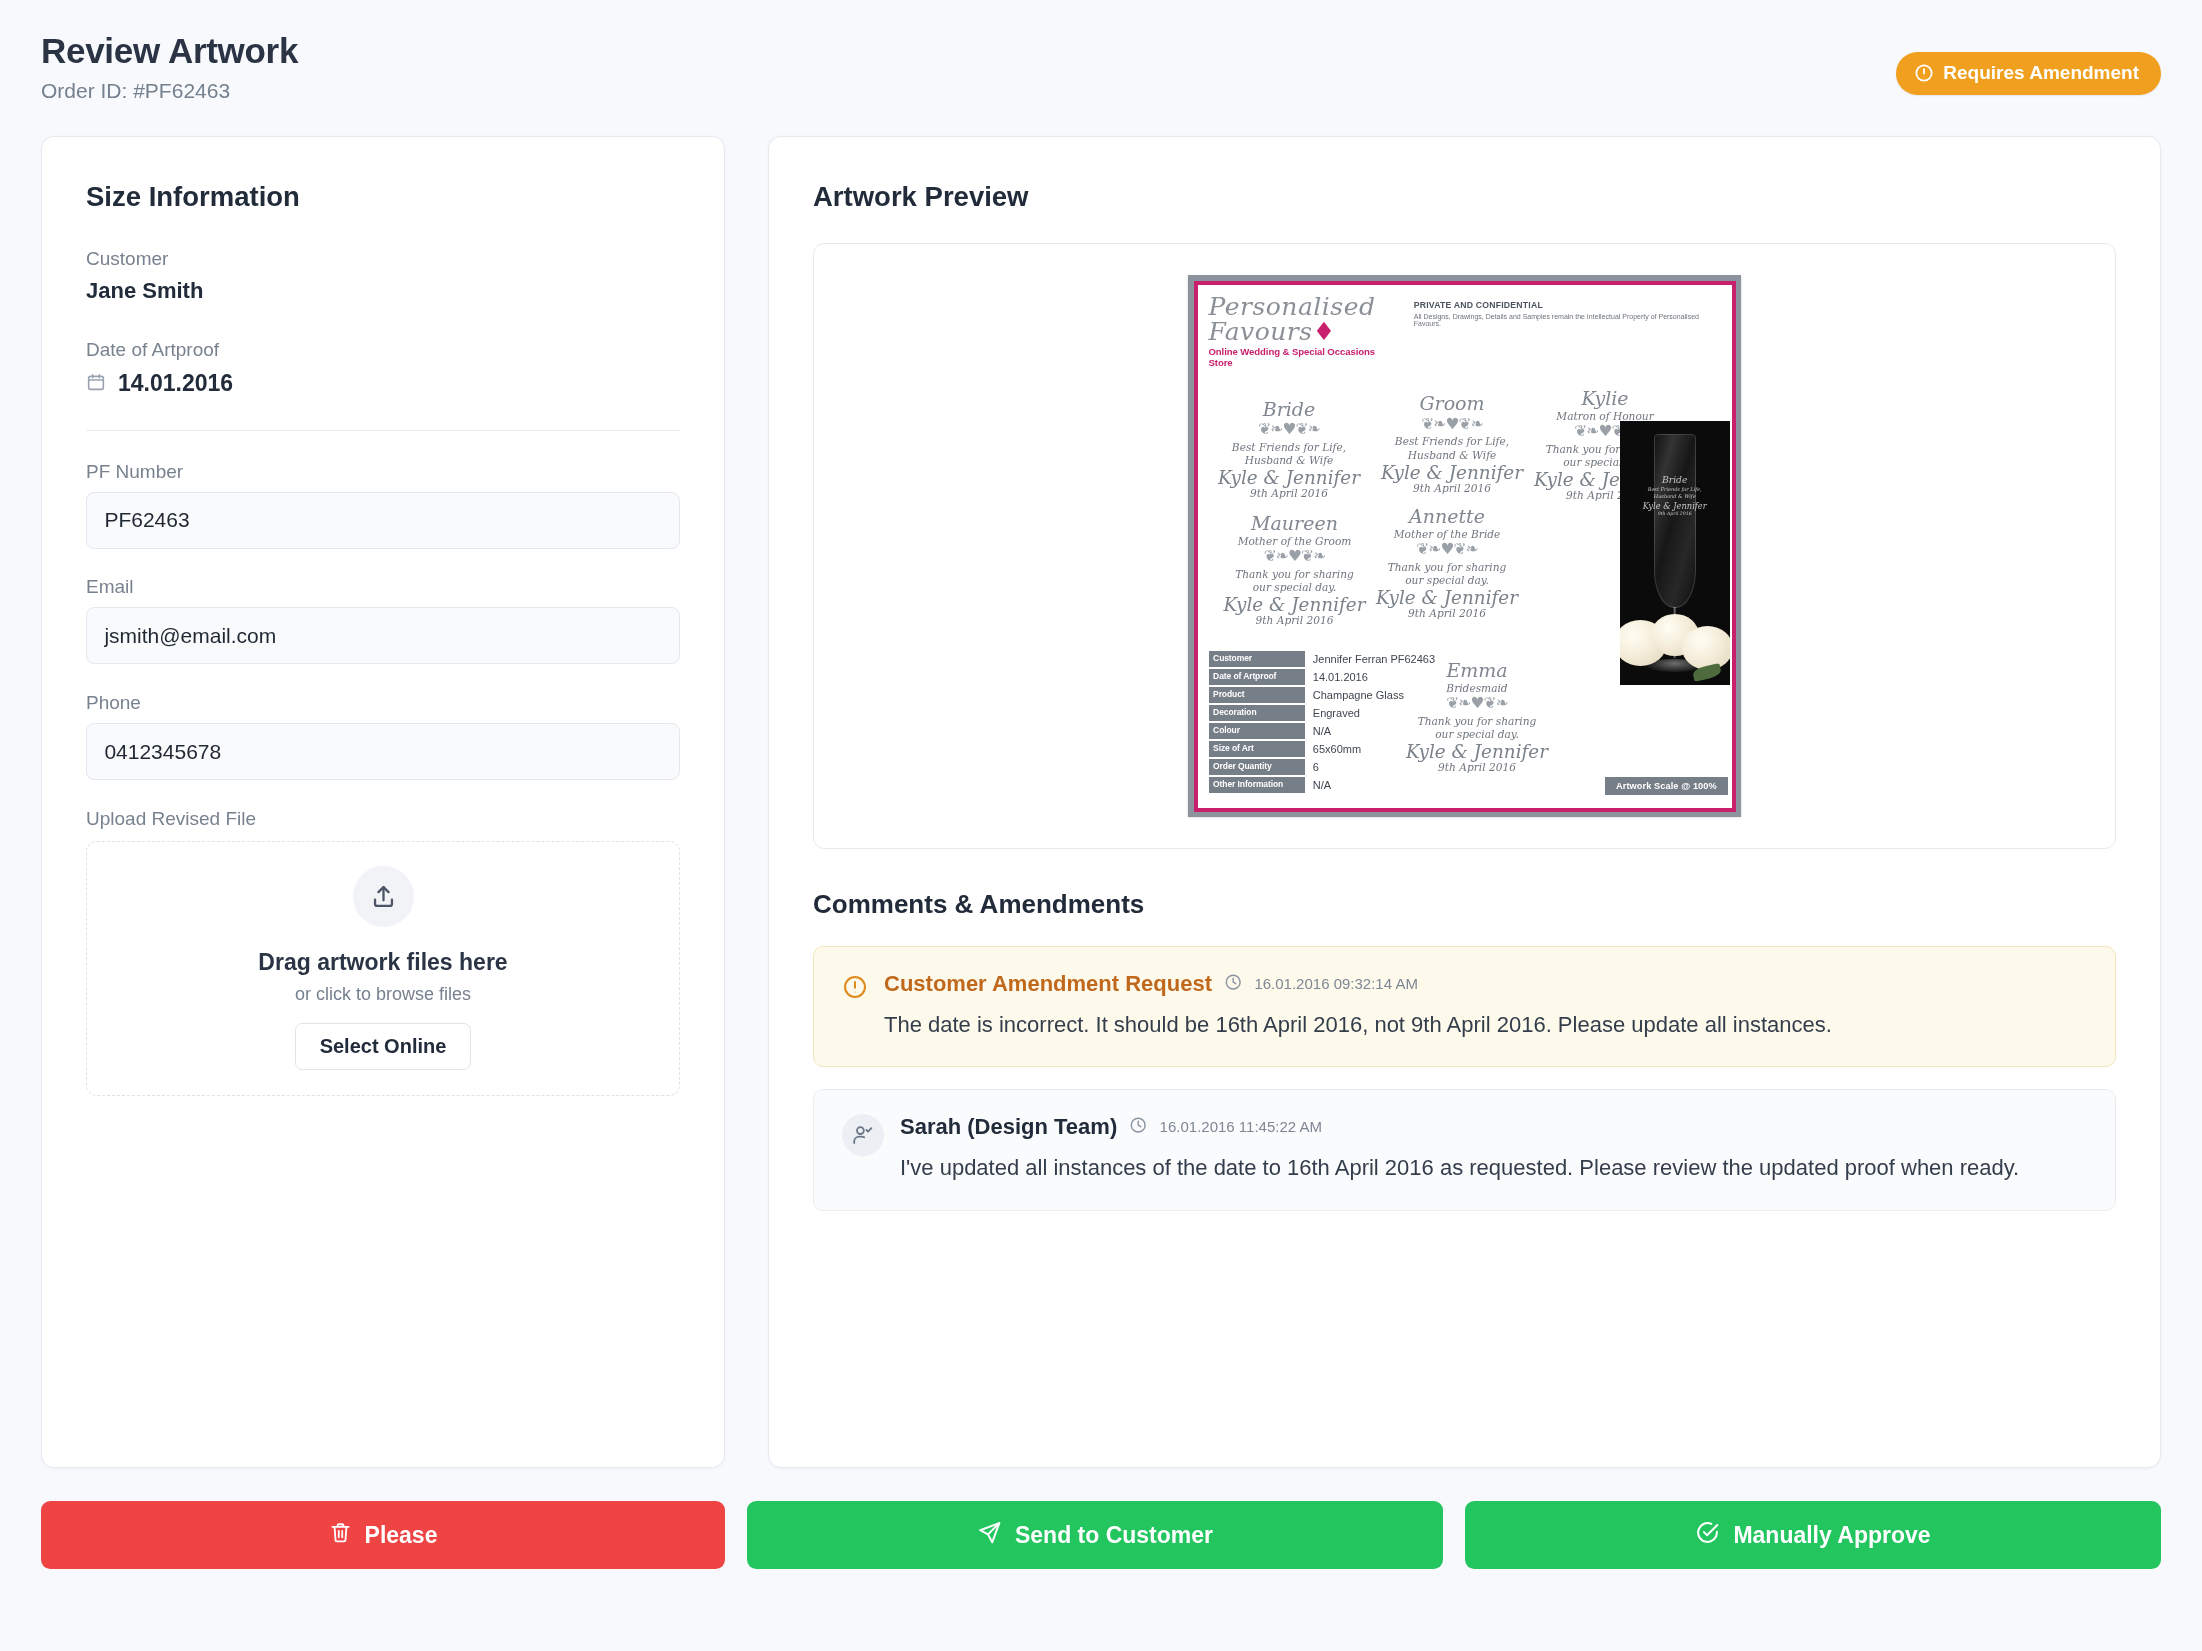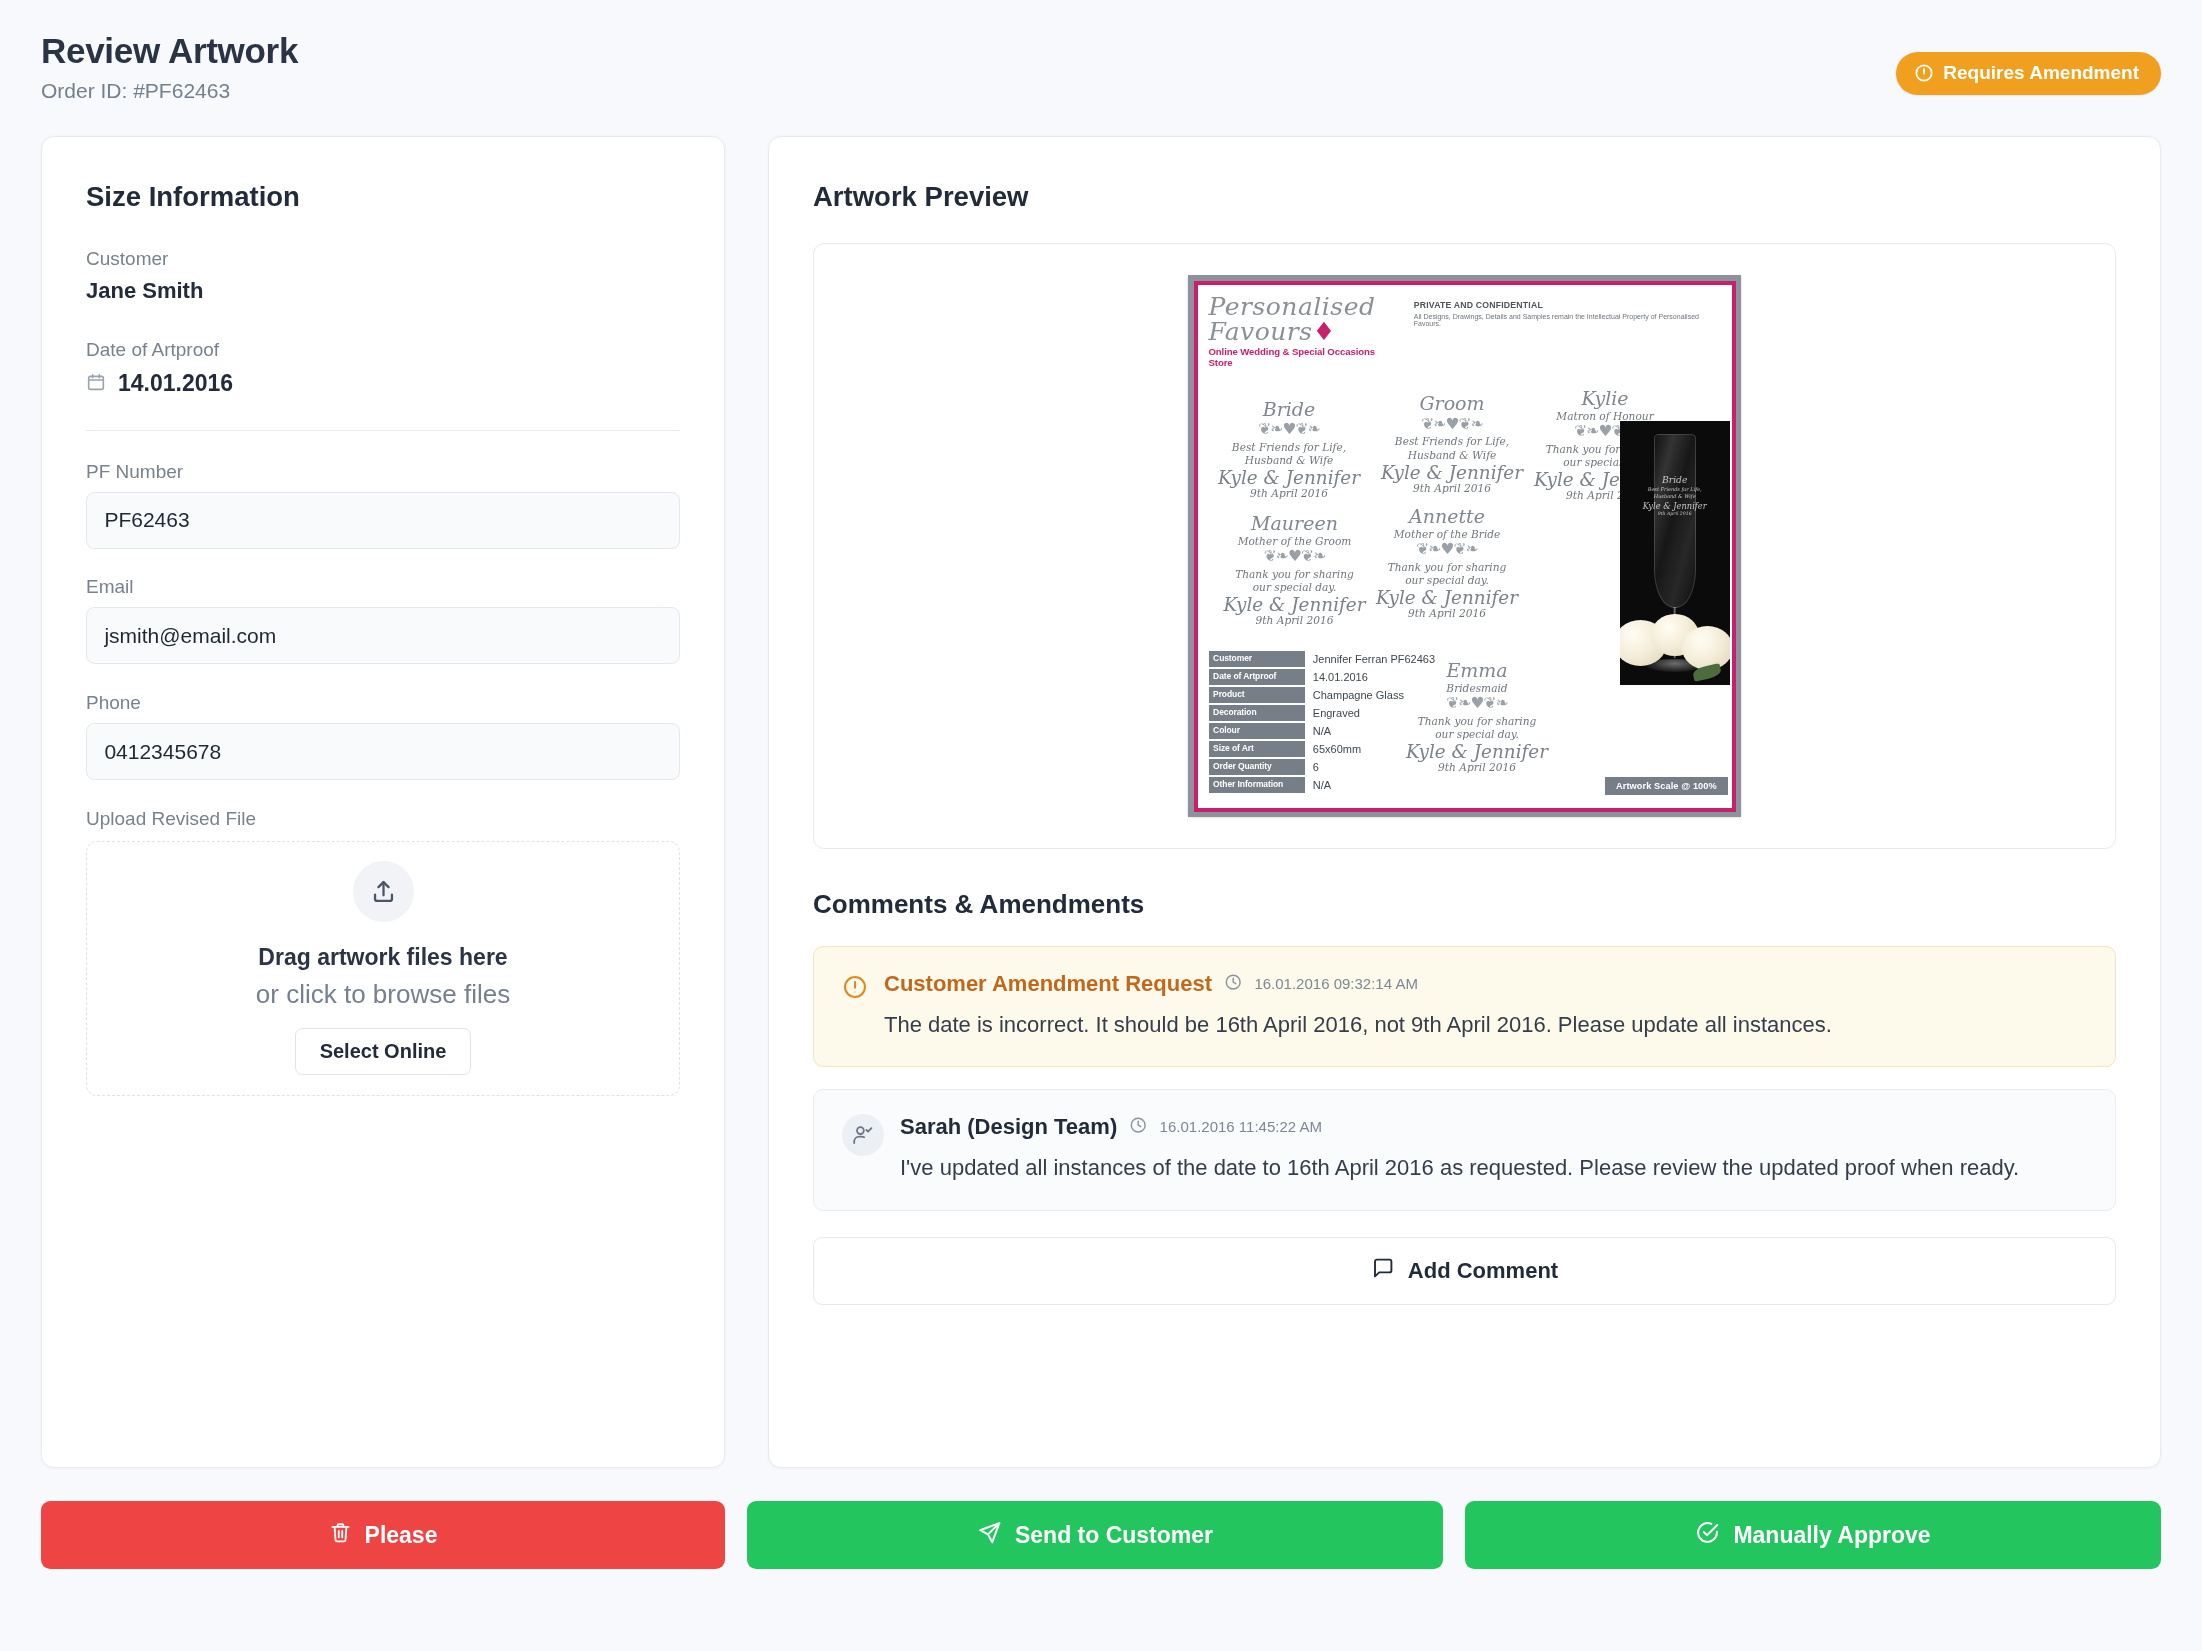--- a/index.html
+++ b/index.html
@@ -55,21 +55,21 @@
   .dropzone {
     margin-top: 11px; height: 255px;
     border: 1.8px dashed #dde3ea; border-radius: 11px;
     display: flex; flex-direction: column; align-items: center; justify-content: center;
   }
   .up-circle {
     width: 61px; height: 61px; border-radius: 50%; background: #f1f3f7;
     display: flex; align-items: center; justify-content: center;
   }
   .dz-main { font-size: 23px; font-weight: bold; color: #2b3445; margin-top: 22px; }
-  .dz-sub { font-size: 26px; color: #76808e; margin-top: 8px; }
+  .dz-sub { font-size: 18px; color: #76808e; margin-top: 8px; }
   .select-files {
     margin-top: 18.4px; background: #fff; border: 0.9px solid #dfe4ea; border-radius: 7.3px;
     padding: 11px 24px; font-size: 20px; font-weight: bold; color: #222b3a;
     font-family: "Liberation Sans", sans-serif; cursor: pointer;
   }
 
   
   .preview-box {
     margin-top: 30px; border: 0.9px solid #e7ebf0; border-radius: 11px;
     height: 606px; display: flex; align-items: center; justify-content: center;
@@ -442,28 +442,20 @@
                     <path d="M12 6.8V12l3.4 2"></path>
                   </svg>
               </span>
               <span>16.01.2016 11:45:22 AM</span>
             </span>
           </div>
           <div class="c-body">I've updated all instances of the date to 16th April 2016 as requested. Please review the updated proof when ready.</div>
         </div>
       </div>
 
-      <button class="add-comment">
-        <span>
-          <svg width="24" height="24" viewBox="0 0 24 24" fill="none" stroke="#222b3a" stroke-width="1.9" stroke-linecap="round" stroke-linejoin="round">
-            <path d="M20.4 14.4a2 2 0 0 1-2 2H8.2L4 20.4V5.6a2 2 0 0 1 2-2h12.4a2 2 0 0 1 2 2z"></path>
-          </svg>
-        </span>
-        <span>Add Comment</span>
-      </button>
     </div>
   </div>
 
   <div class="footer">
     <button class="abtn btn-delete">
       <span>
         <svg width="23" height="23" viewBox="0 0 24 24" fill="none" stroke="#fff" stroke-width="1.9" stroke-linecap="round" stroke-linejoin="round">
           <path d="M3.6 6.2h16.8M9 6.2V4.4a1 1 0 0 1 1-1h4a1 1 0 0 1 1 1v1.8"></path>
           <path d="M5.8 6.2 6.8 20a1.4 1.4 0 0 0 1.4 1.3h7.6A1.4 1.4 0 0 0 17.2 20l1-13.8"></path>
           <path d="M10.2 10.4v6.6M13.8 10.4v6.6"></path>

